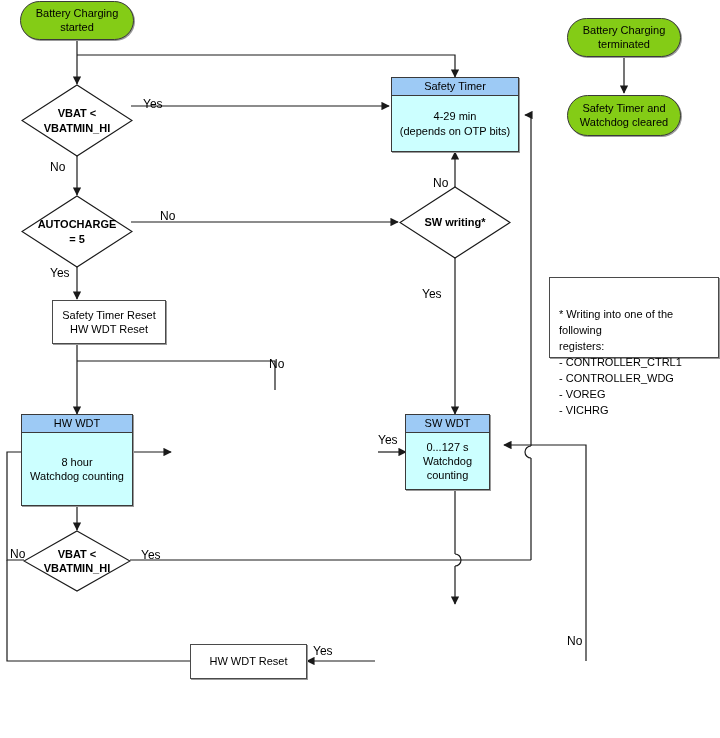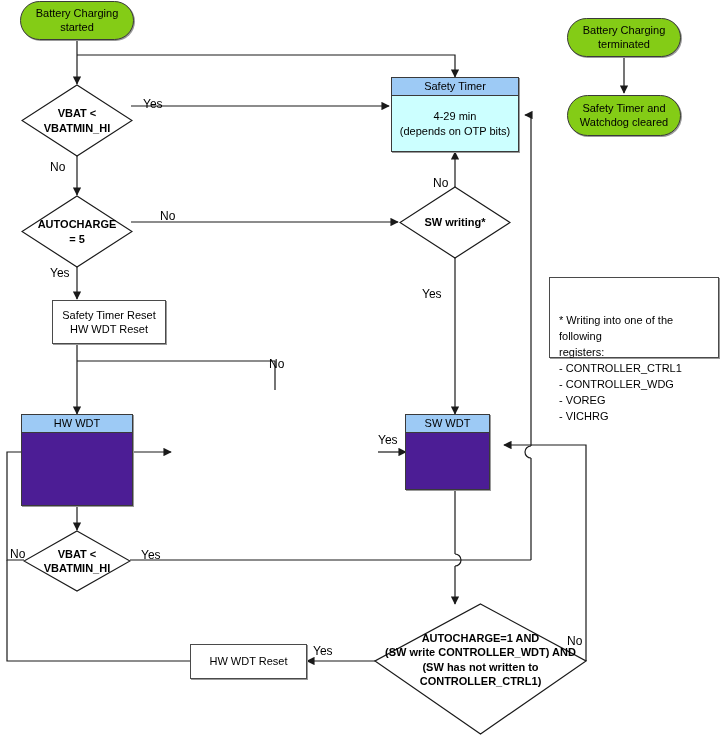--- a/index.html
+++ b/index.html
@@ -111,21 +111,21 @@
     line-height: 1.3;
     pointer-events: none;
   }
   
   .note {
     border: 1px solid #4a4a4a;
     background: #ffffff;
     font-size: 11px;
     color: #000;
     line-height: 1.45;
-    padding: 19px 9px;
+    padding: 13px 9px;
     box-shadow: 1px 1px 0 #9a9a9a;
     white-space: pre-line;
   }
   
   .elabel {
     position: absolute;
     font-size: 12px;
     color: #000;
     background: transparent;
     white-space: nowrap;
@@ -236,48 +236,43 @@
     <div class="dlabel" style="white-space:pre-line;">SW writing*</div>
   </div>
 
   <div class="node process" style="left:20px; top:300px; width:114px; height:44px;margin-left:32px;">
     <span style="white-space:pre-line;">Safety Timer Reset
 HW WDT Reset</span>
   </div>
 
   <div class="node state" style="left:21px; top:414px; width:112px; height:92px;">
     <div class="state-header">HW WDT</div>
+    <div class="state-body" style="white-space:pre-line;">8 hour
+Watchdog counting</div>
   </div>
 
   <div class="node state" style="left:405px; top:414px; width:85px; height:76px;">
     <div class="state-header">SW WDT</div>
+    <div class="state-body" style="white-space:pre-line;">0...127 s Watchdog
+counting</div>
   </div>
 
 
   <div class="decision" style="left:23px; top:530px; width:108px; height:62px;">
     <svg width="108" height="62" viewBox="0 0 108 62" xmlns="http://www.w3.org/2000/svg">
       <polygon points="54,1 107,31 54,61 1,31" fill="#ffffff" stroke="#1a1a1a" stroke-width="1.2"></polygon>
     </svg>
     <div class="dlabel" style="white-space:pre-line;">VBAT &lt;
 VBATMIN_HI</div>
   </div>
 
   <div class="node process" style="left:190px; top:644px; width:117px; height:35px;">
     <span style="white-space:pre-line;">HW WDT Reset</span>
   </div>
 
-  <div class="decision" style="left:374px; top:603px; width:213px; height:132px;">
-    <svg width="213" height="132" viewBox="0 0 213 132" xmlns="http://www.w3.org/2000/svg">
-      <polygon points="106.5,1 212,58 106.5,131 1,58" fill="#ffffff" stroke="#1a1a1a" stroke-width="1.2"></polygon>
-    </svg>
-    <div class="dlabel" style="white-space:pre-line; align-items:flex-start; padding-top:28px;">AUTOCHARGE=1 AND
-(SW write CONTROLLER_WDT) AND
-(SW has not written to
-CONTROLLER_CTRL1)</div>
-  </div>
 
   <div class="node note" style="left:549px; top:277px; width:170px; height:81px;">
     <span>* Writing into one of the following
 registers:
 - CONTROLLER_CTRL1
 - CONTROLLER_WDG
 - VOREG
 - VICHRG</span>
   </div>
 

